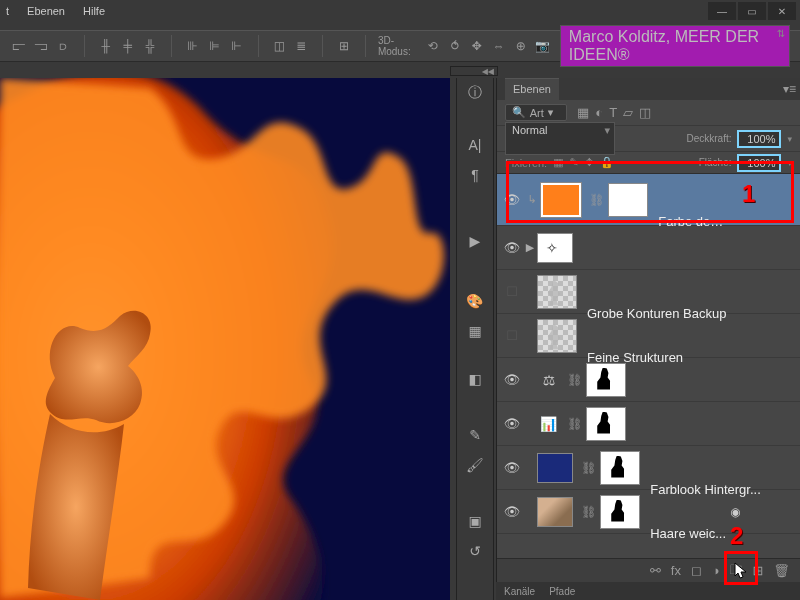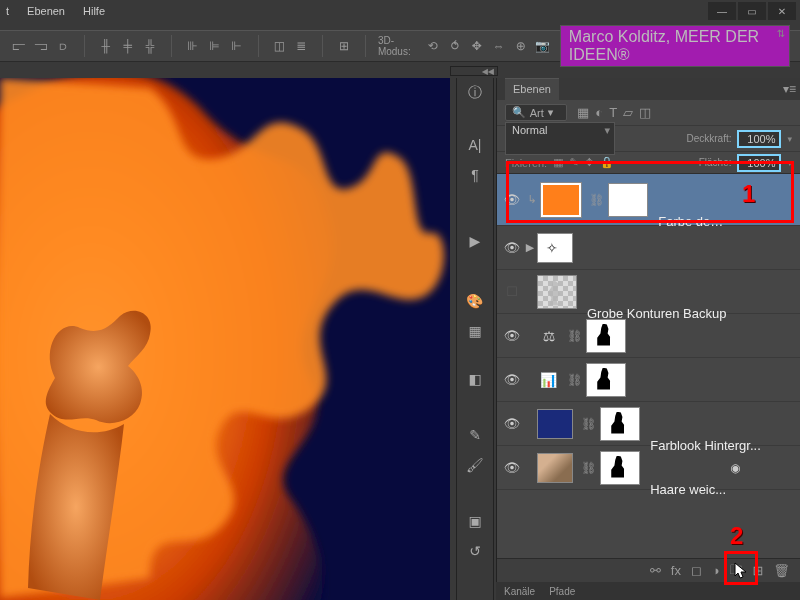--- a/index.html
+++ b/index.html
@@ -257,20 +257,26 @@
       </div>
     </div>
 
     <div class="layer">
       <div class="eye off">☐</div>
       <div style="width:14px"></div>
       <div class="thumb trans smoke"></div>
       <span class="lname">Grobe Konturen Backup</span>
     </div>
 
+    <div class="layer">
+      <div class="eye off">☐</div>
+      <div style="width:14px"></div>
+      <div class="thumb trans smoke"></div>
+      <span class="lname">Feine Strukturen</span>
+    </div>
 
     <div class="layer">
       <div class="eye">👁</div>
       <div style="width:14px"></div>
       <span class="adj-ico">⚖</span>
       <span class="mask-link">⛓</span>
       <div class="thumb white sil"></div>
     </div>
 
     <div class="layer">

